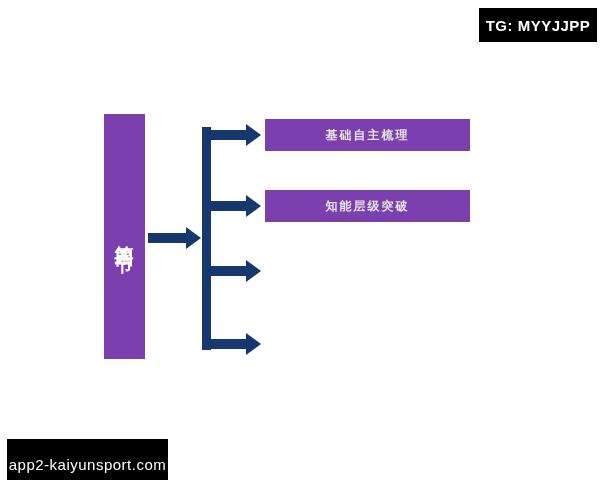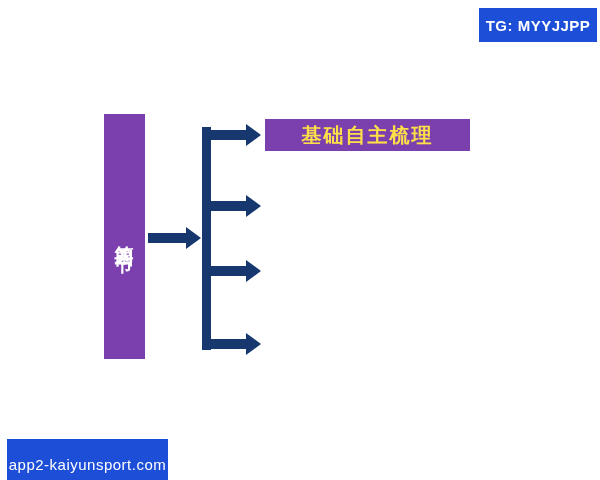--- a/index.html
+++ b/index.html
@@ -13,21 +13,21 @@
   .stage {
     position: absolute;
     left: 0; top: 0;
     width: 600px; height: 480px;
     background: #ffffff;
   }
 
   
   .badge {
     position: absolute;
-    background: #1d4ed8;
+    background: #000000;
     color: #ffffff;
     display: flex;
     align-items: center;
     justify-content: center;
     font-weight: bold;
     font-size: 15px;
     letter-spacing: 0.5px;
   }
   .badge-top-right { left: 479px; top: 8px;  width: 118px; height: 34px; }
   .badge-bottom-left { left: 7px; top: 439px; width: 161px; height: 50px; font-weight: normal; }
@@ -80,26 +80,26 @@
   .arrow-b2 { top: 195px; }
   .arrow-b3 { top: 260px; }
   .arrow-b4 { top: 333px; }
 
   
   .branch-bar {
     position: absolute;
     left: 265px;
     width: 205px; height: 32px;
     background: #7b3fae;
-    color: #fde047;
+    color: #e5e5e5;
     display: flex;
     align-items: center;
     justify-content: center;
     font-weight: bold;
-    font-size: 20px;
+    font-size: 12px;
     letter-spacing: 2px;
   }
   .bar-1 { top: 119px; }
   .bar-2 { top: 190px; }
   .bar-3 { top: 254px; }
   .bar-4 { top: 327px; }
 </style>
 </head>
 <body>
 
@@ -131,14 +131,15 @@
   <div class="arrow arrow-branch arrow-b3">
     <span class="shaft"></span>
     <span class="head"></span>
   </div>
   <div class="arrow arrow-branch arrow-b4">
     <span class="shaft"></span>
     <span class="head"></span>
   </div>
 
   <div class="branch-bar bar-1">基础自主梳理</div>
+  <div class="branch-bar bar-2">知能层级突破</div>
 
 </div>
 
 </body></html>

